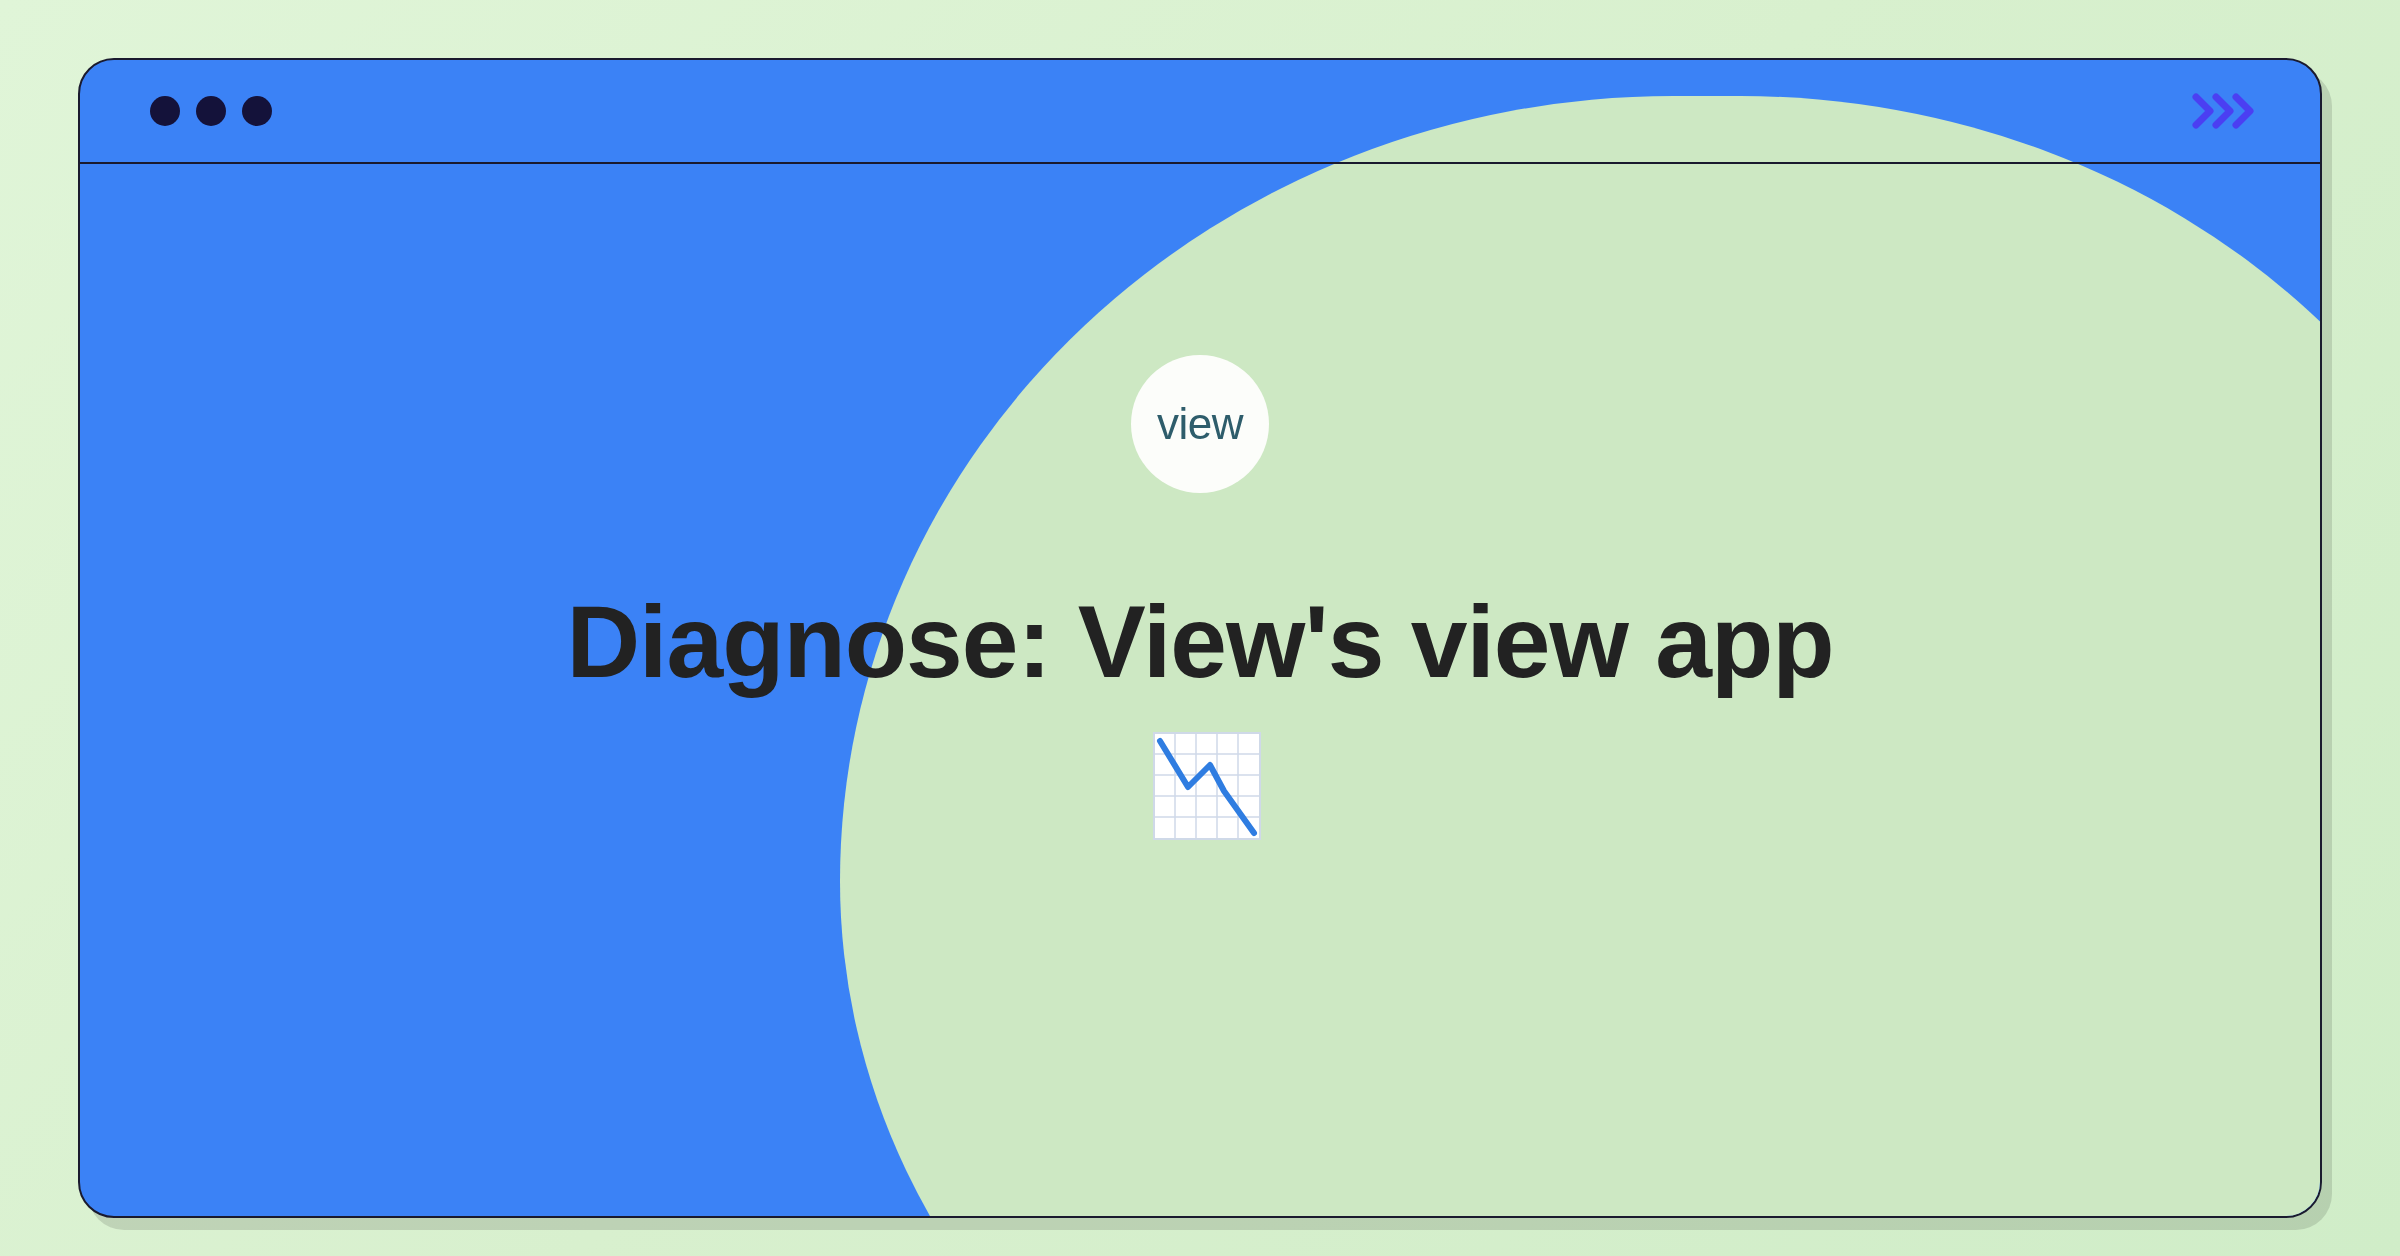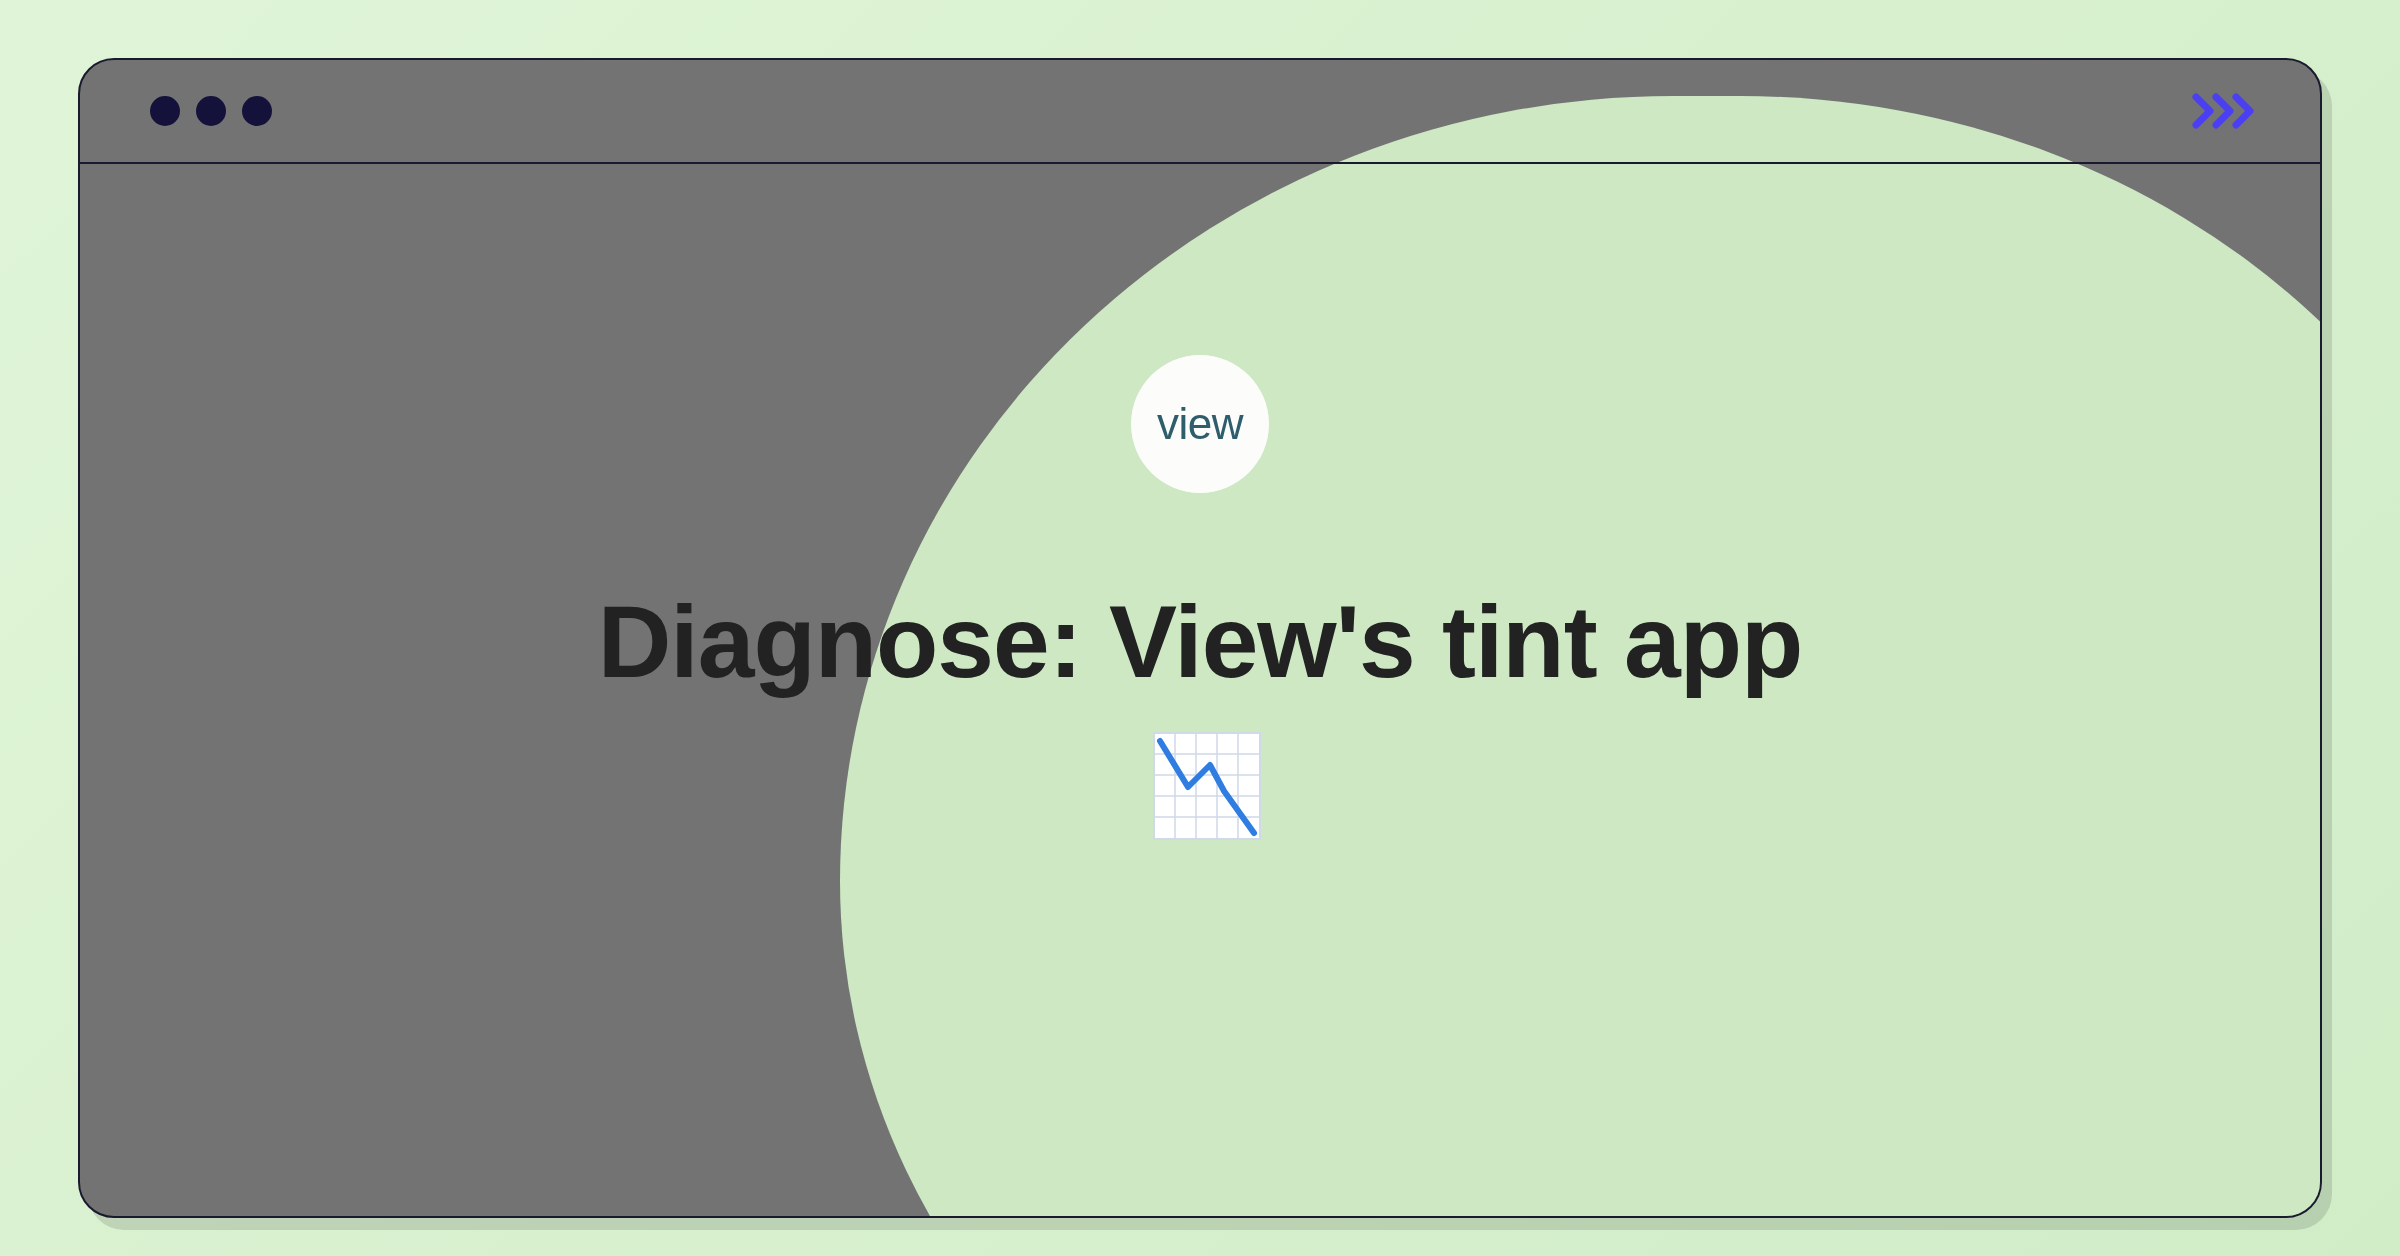--- a/index.html
+++ b/index.html
@@ -11,21 +11,21 @@
     font-family: -apple-system, BlinkMacSystemFont, "Segoe UI", "Helvetica Neue", Arial, sans-serif;
     position: relative;
     overflow: hidden;
   }
   .window {
     position: absolute;
     top: 58px;
     left: 78px;
     width: 2244px;
     height: 1160px;
-    background: #737373;
+    background: #3b82f6;
     border: 2px solid #1a1a2e;
     border-radius: 36px;
     overflow: hidden;
     box-shadow: 10px 12px 0 rgba(0,0,0,0.12);
   }
   .blob {
     position: absolute;
     right: -220px;
     bottom: -420px;
     width: 1700px;
@@ -122,21 +122,21 @@
         <path d="M44 6 L58 20 L44 34" stroke="#4b3ff2" stroke-width="7" stroke-linecap="round" stroke-linejoin="round"></path>
       </svg>
     </div>
   </div>
 
   <div class="content">
     <div class="badge">
       <span class="badge-text">view</span>
     </div>
     <h1 class="headline">
-      <span>Diagnose: View's tint app</span><br>
+      <span>Diagnose: View's view app</span><br>
       <span class="headline-emoji">
         <svg width="110" height="110" viewBox="0 0 110 110">
           <rect x="2" y="2" width="106" height="106" fill="#ffffff" stroke="#cfd9e8" stroke-width="2"></rect>
           <line x1="2" y1="23" x2="108" y2="23" stroke="#cfd9e8" stroke-width="1.5"></line>
           <line x1="2" y1="44" x2="108" y2="44" stroke="#cfd9e8" stroke-width="1.5"></line>
           <line x1="2" y1="65" x2="108" y2="65" stroke="#cfd9e8" stroke-width="1.5"></line>
           <line x1="2" y1="86" x2="108" y2="86" stroke="#cfd9e8" stroke-width="1.5"></line>
           <line x1="23" y1="2" x2="23" y2="108" stroke="#cfd9e8" stroke-width="1.5"></line>
           <line x1="44" y1="2" x2="44" y2="108" stroke="#cfd9e8" stroke-width="1.5"></line>
           <line x1="65" y1="2" x2="65" y2="108" stroke="#cfd9e8" stroke-width="1.5"></line>

